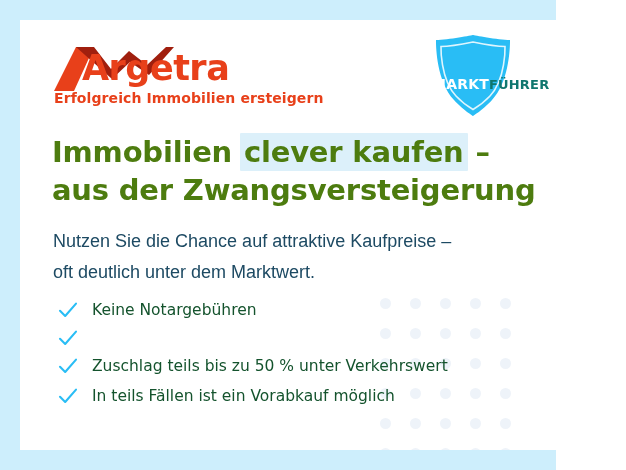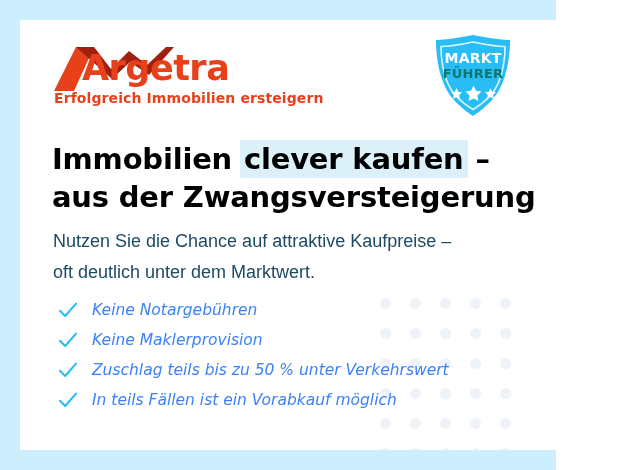--- a/index.html
+++ b/index.html
@@ -106,21 +106,21 @@
     z-index: 3;
   }
   .badge svg { display:block; }
   .badge-text {
     position: absolute;
     left: 0;
     top: 0;
     width: 82px;
     height: 84px;
     display: flex;
-    flex-direction: column;
+    flex-direction: row;
     align-items: center;
     justify-content: flex-start;
     padding-top: 17px;
     box-sizing: border-box;
     pointer-events: none;
   }
   .badge-line1 {
     font-family: "DejaVu Sans", sans-serif;
     font-weight: bold;
     font-size: 14px;
@@ -140,27 +140,27 @@
     margin-top: 3px;
     display: flex;
     align-items: center;
     gap: 1px;
   }
 
   
   .headline {
     position: absolute;
     left: 52px;
-    top: 140px;
+    top: 133px;
     z-index: 3;
     font-family: "DejaVu Sans", sans-serif;
     font-weight: bold;
     font-size: 29px;
     line-height: 38px;
-    color: #000000;
+    color: #4d7c0f;
     letter-spacing: -0.2px;
   }
   .headline .hl {
     background: #DCF0FA;
     padding: 2px 4px;
     margin: 0 -2px;
     border-radius: 1px;
   }
   .headline-line { display: block; white-space: nowrap; }
 
@@ -190,23 +190,22 @@
   .bullet-row {
     display: flex;
     align-items: center;
     gap: 14px;
   }
   .check-icon { flex: 0 0 auto; width: 20px; height: 16px; display:block; }
   .bullet-label {
     font-family: "DejaVu Sans", sans-serif;
     font-size: 15.5px;
     line-height: 20px;
-    color: #3b82f6;
+    color: #14532d;
     white-space: nowrap;
-    font-style: italic;
   }
 </style>
 </head>
 <body>
 
 <div class="banner">
 
   <div class="frame-inner-white"></div>
 
   <div class="dot-grid" id="dot-grid">
@@ -289,21 +288,20 @@
       <div class="bullet-row">
         <svg class="check-icon" viewBox="0 0 24 20">
           <path d="M2 11 L8.5 17.5 L22 2" fill="none" stroke="#29BDF5" stroke-width="2.6" stroke-linecap="round" stroke-linejoin="round"></path>
         </svg>
         <span class="bullet-label">Keine Notargebühren</span>
       </div>
       <div class="bullet-row">
         <svg class="check-icon" viewBox="0 0 24 20">
           <path d="M2 11 L8.5 17.5 L22 2" fill="none" stroke="#29BDF5" stroke-width="2.6" stroke-linecap="round" stroke-linejoin="round"></path>
         </svg>
-        <span class="bullet-label">Keine Maklerprovision</span>
       </div>
       <div class="bullet-row">
         <svg class="check-icon" viewBox="0 0 24 20">
           <path d="M2 11 L8.5 17.5 L22 2" fill="none" stroke="#29BDF5" stroke-width="2.6" stroke-linecap="round" stroke-linejoin="round"></path>
         </svg>
         <span class="bullet-label">Zuschlag teils bis zu 50 % unter Verkehrswert</span>
       </div>
       <div class="bullet-row">
         <svg class="check-icon" viewBox="0 0 24 20">
           <path d="M2 11 L8.5 17.5 L22 2" fill="none" stroke="#29BDF5" stroke-width="2.6" stroke-linecap="round" stroke-linejoin="round"></path>

